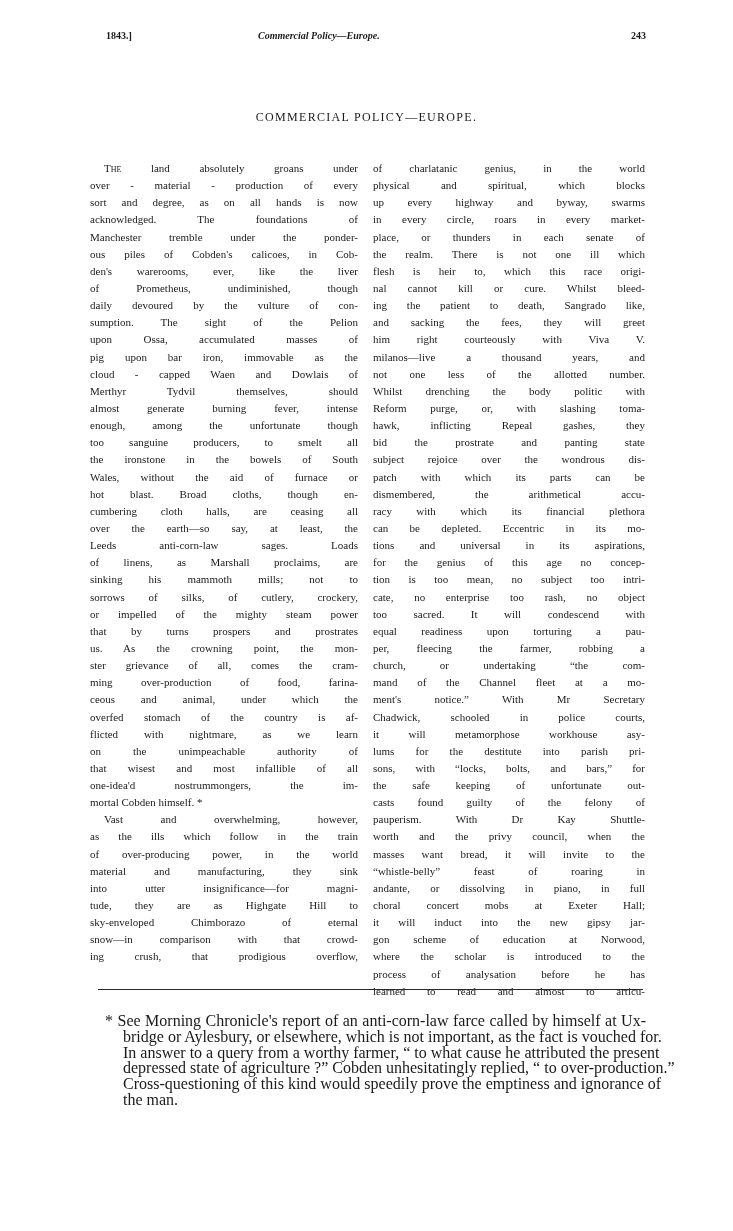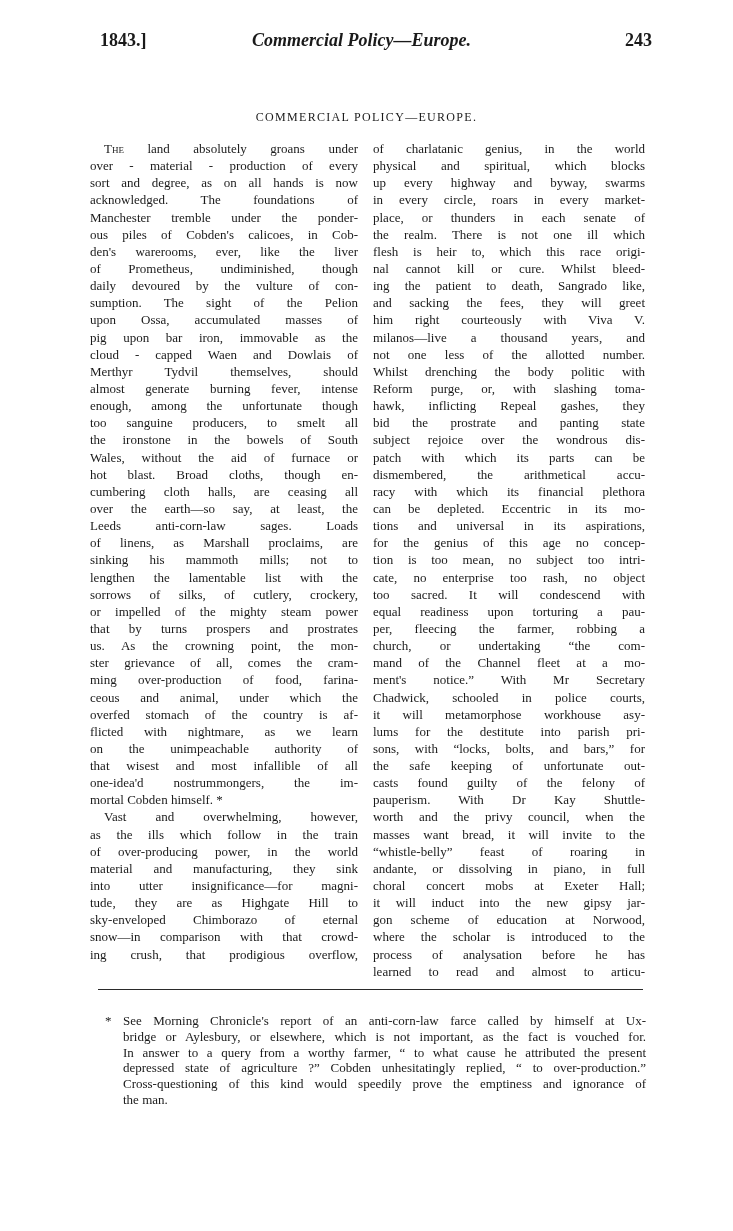--- a/index.html
+++ b/index.html
@@ -1,33 +1,33 @@
 <!DOCTYPE html>
 <html><head>
   <meta charset="utf-8">
   <style>
     html, body { margin: 0; padding: 0; background: #ffffff; }
     body { width: 733px; height: 1231px; position: relative; overflow: hidden; color: #1a1a1a;
       font-family: "Liberation Serif", "DejaVu Serif", serif; }
-    .running-head { position: absolute; top: 30px; left: 100px; width: 520px; height: 24px; font-size: 18px; }
+    .running-head { position: absolute; top: 30px; left: 106px; width: 520px; height: 24px; font-size: 10px; }
     .rh-year { position: absolute; left: 0; top: 0; font-weight: bold; }
     .rh-title { position: absolute; left: 152px; top: 0; font-style: italic; font-weight: bold; }
     .rh-page { position: absolute; left: 492px; top: 0; font-weight: bold; margin-left: 33px; }
     .article-title { position: absolute; top: 110px; left: 0; width: 733px; text-align: center;
       font-size: 12px; letter-spacing: 1.3px; }
-    .col { position: absolute; top: 140px; font-size: 13px; line-height: 17.15px; }
+    .col { position: absolute; top: 160px; font-size: 11px; line-height: 17.15px; }
     .col-left { left: 90px; width: 268px; }
     .col-right { left: 373px; width: 272px; }
     .line { display: block; height: 17.15px; white-space: nowrap; text-align: justify; text-align-last: justify; }
     .line.last { text-align-last: left; }
     .line.indent { padding-left: 14px; }
     .sc { font-variant: small-caps; }
     .it { }
     .rule { position: absolute; top: 989px; left: 98px; width: 545px; height: 0; border-top: 1.5px solid #2a2a2a; }
-    .footnote { position: absolute; top: 1013px; left: 91px; width: 555px; font-size: 13px; line-height: 15.8px; }
+    .footnote { position: absolute; top: 1013px; left: 91px; width: 555px; font-size: 16px; line-height: 15.8px; }
     .fline { display: block; height: 15.8px; white-space: nowrap; text-align: justify; text-align-last: justify; padding-left: 32px; }
     .fline.last { text-align-last: left; }
     .fline.indent { padding-left: 14px; }
   </style>
 </head>
 <body>
 
 <div class="running-head">
   <span class="rh-year">1843.]</span>
   <span class="rh-title">Commercial Policy—Europe.</span>
@@ -55,21 +55,20 @@
   <span class="line">enough, among the unfortunate though</span>
   <span class="line">too sanguine producers, to smelt all</span>
   <span class="line">the ironstone in the bowels of South</span>
   <span class="line">Wales, without the aid of furnace or</span>
   <span class="line">hot blast. Broad cloths, though en-</span>
   <span class="line">cumbering cloth halls, are ceasing all</span>
   <span class="line">over the earth—so say, at least, the</span>
   <span class="line">Leeds anti-corn-law sages. Loads</span>
   <span class="line">of linens, as Marshall proclaims, are</span>
   <span class="line">sinking his mammoth mills; not to</span>
-  <span class="line">lengthen the lamentable list with the</span>
   <span class="line">sorrows of silks, of cutlery, crockery,</span>
   <span class="line">or impelled of the mighty steam power</span>
   <span class="line">that by turns prospers and prostrates</span>
   <span class="line">us. As the crowning point, the mon-</span>
   <span class="line">ster grievance of all, comes the cram-</span>
   <span class="line">ming over-production of food, farina-</span>
   <span class="line">ceous and animal, under which the</span>
   <span class="line">overfed stomach of the country is af-</span>
   <span class="line">flicted with nightmare, as we learn</span>
   <span class="line">on the unimpeachable authority of</span>

